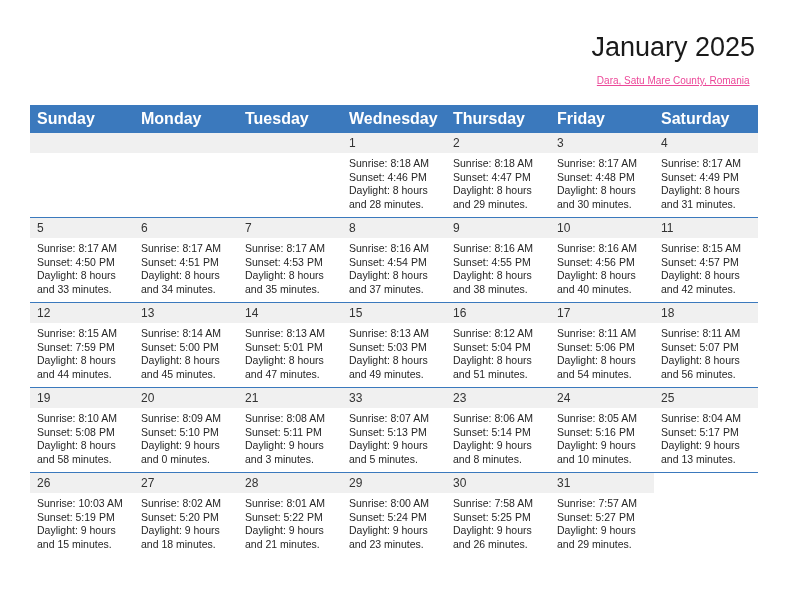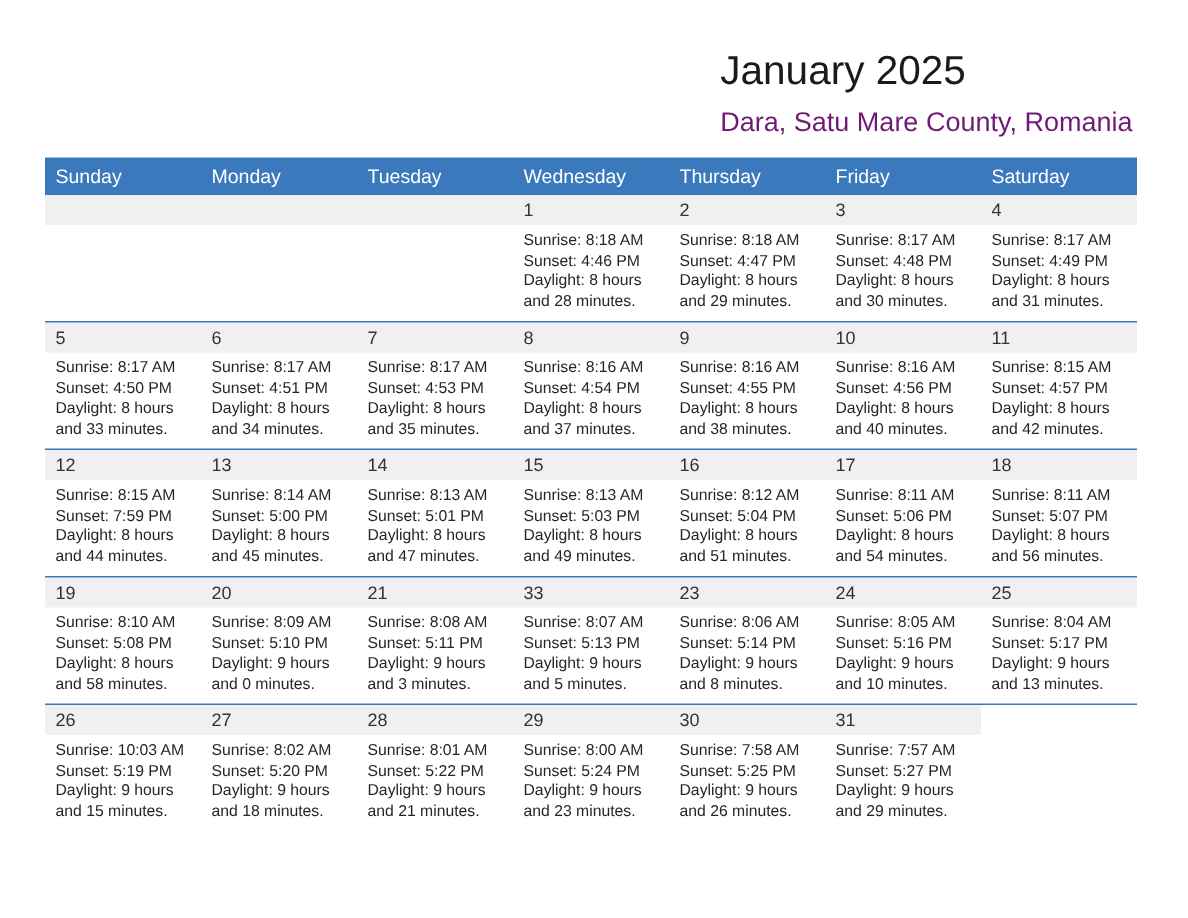--- a/index.html
+++ b/index.html
@@ -61,52 +61,53 @@
     font-size: 21px;
     letter-spacing: -0.2px;
     color: #1272ba;
     font-family: "DejaVu Sans", sans-serif;
   }
 
   .title-block {
     position: absolute;
     right: 37px;
     top: 30px;
-    text-align: left;
+    text-align: center;
   }
   .cal-title {
     font-size: 27px;
     color: #1a1a1a;
     line-height: 34px;
     white-space: nowrap;
     font-weight: normal;
     margin: 0;
   }
   .cal-subtitle {
-    font-size: 18px;
-    color: #701a75;
+    font-size: 10px;
+    color: #ec4899;
     line-height: 20px;
     margin-top: 7px;
     white-space: nowrap;
+    text-decoration: underline;
   }
 
   
   .calendar {
     position: absolute;
     left: 30px;
     top: 105px;
     width: 728px;
     border-collapse: collapse;
     table-layout: fixed;
   }
   .calendar th {
     background: #3b79bd;
     color: #ffffff;
-    font-size: 13px;
-    font-weight: normal;
+    font-size: 16px;
+    font-weight: bold;
     text-align: left;
     padding: 5px 0 5px 7px;
     height: 15px;
     vertical-align: middle;
   }
   .calendar td {
     width: 104px;
     height: 84px;
     vertical-align: top;
     padding: 0;

